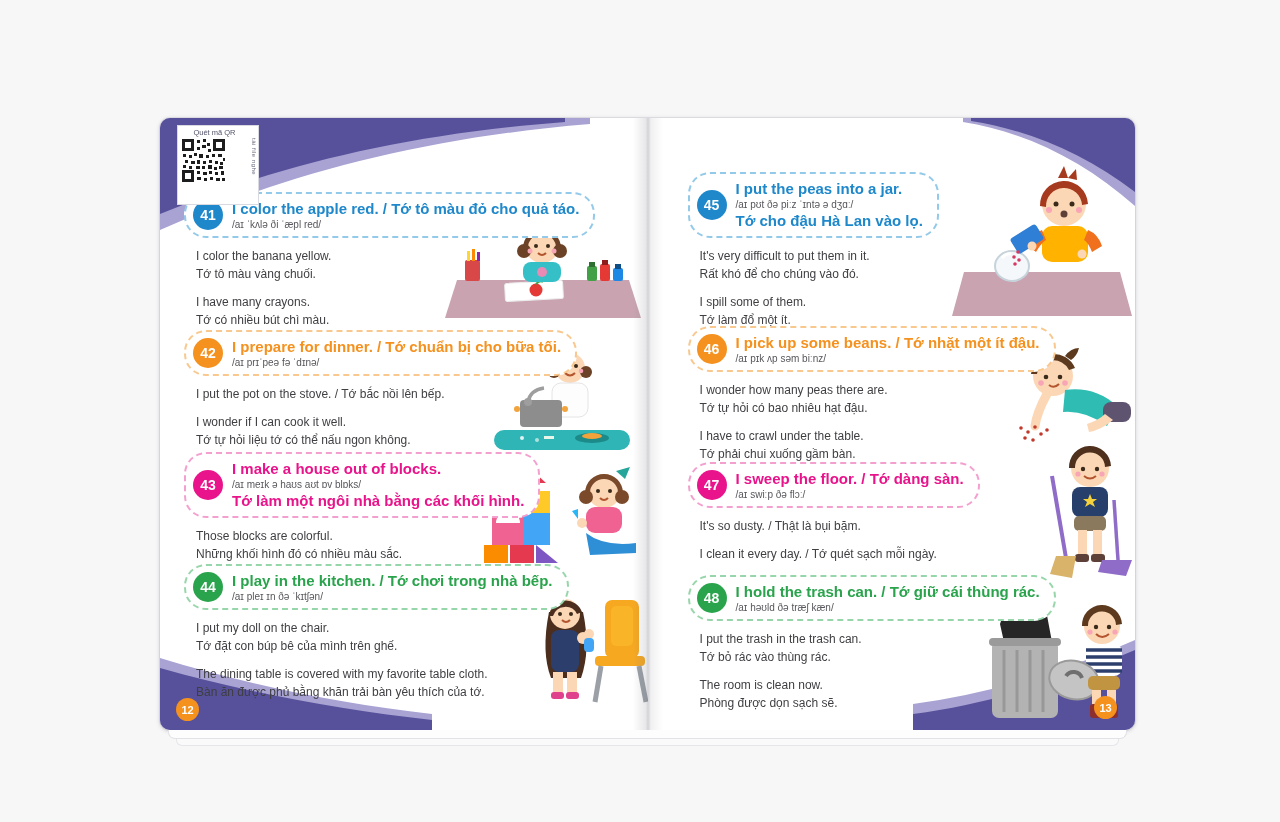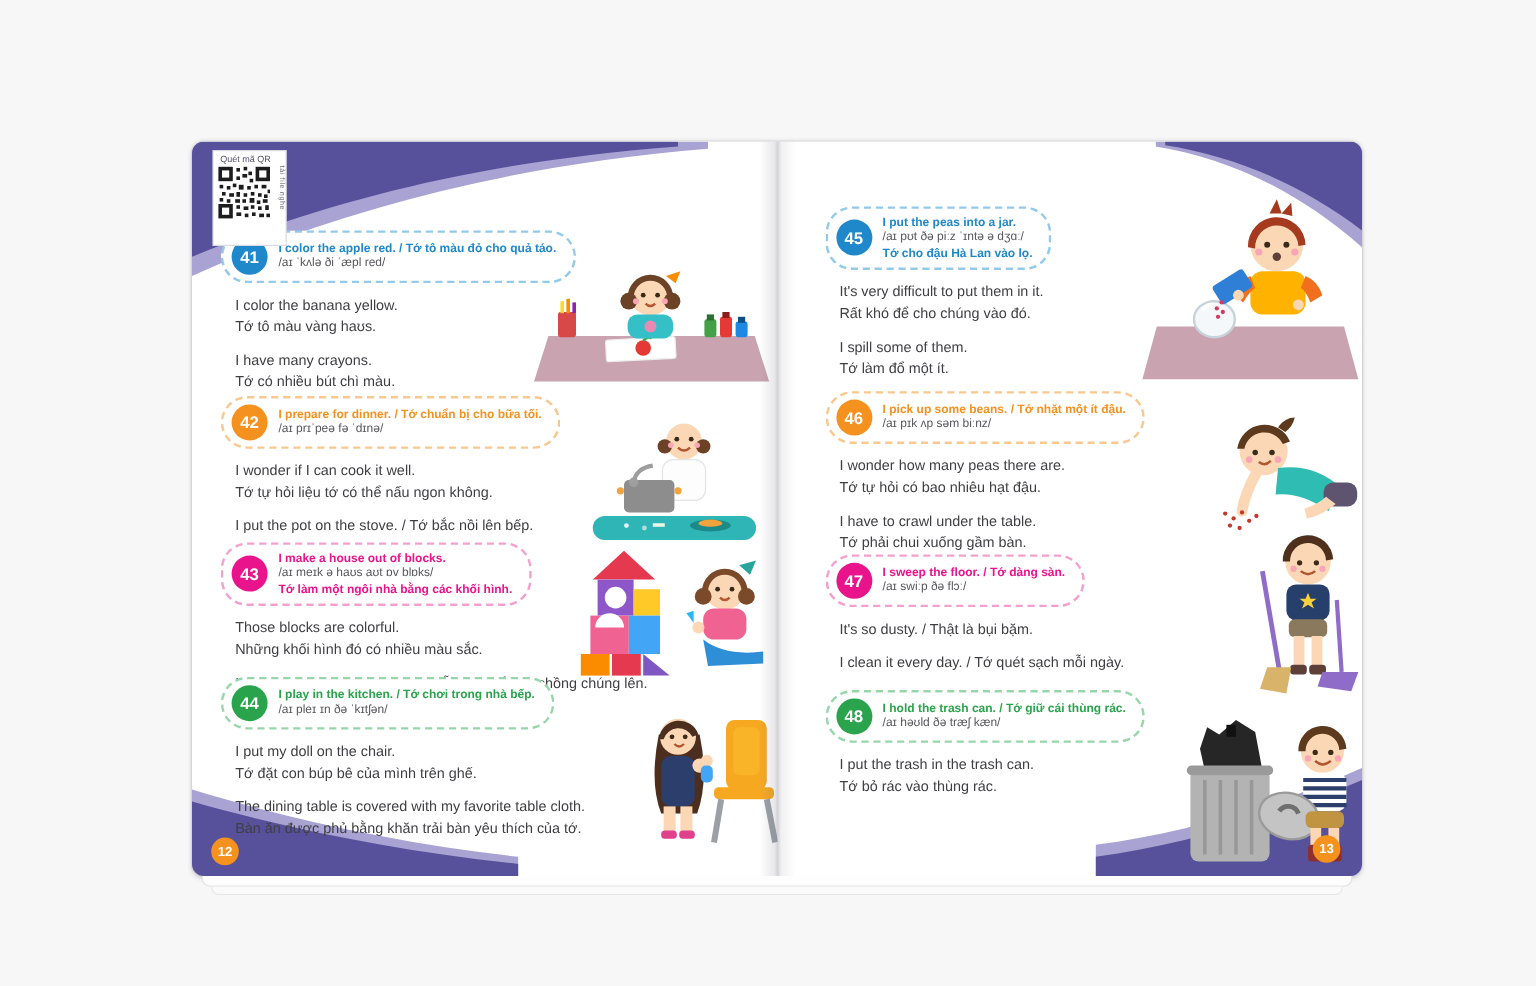--- a/index.html
+++ b/index.html
@@ -19,35 +19,35 @@
           border:1px solid #e2e2e6;border-top:none;border-radius:0 0 7px 7px;}
   .stack2{position:absolute;left:176px;top:739px;width:943px;height:7px;background:#fafafb;
           border:1px solid #e6e6ea;border-top:none;border-radius:0 0 6px 6px;}
 
   .swoosh{position:absolute;pointer-events:none;z-index:1;}
   .sw-tl{left:0;top:0;}
   .sw-tr{right:0;top:0;}
   .sw-bl{left:0;bottom:0;}
   .sw-br{right:0;bottom:0;}
 
-  .qr{position:absolute;left:18px;top:8px;width:60px;height:78px;background:#fff;z-index:5;
+  .qr{position:absolute;left:18px;top:8px;width:80px;height:78px;background:#fff;z-index:5;
       box-shadow:0 0 0 1px #d9d9e2;padding:2px 10px 2px 3px;}
   .qr-label{font-size:7.5px;color:#55556b;text-align:center;white-space:nowrap;margin-bottom:1px;}
   .qr-side{position:absolute;right:1px;top:12px;writing-mode:vertical-rl;font-size:6px;color:#6a6a7e;letter-spacing:.5px;}
 
   .entry{position:absolute;z-index:3;width:452px;}
   .t-blue{--c:#1e88cb;--cb:#93c9e9;}
   .t-orange{--c:#f5911e;--cb:#f8c88e;}
   .t-pink{--c:#e9148b;--cb:#f3a0cf;}
   .t-green{--c:#2aa44c;--cb:#97d6ab;}
   .head{display:inline-flex;align-items:center;gap:9px;padding:5px 14px 5px 7px;
         border:2px dashed var(--cb);border-radius:22px;background:#fff;}
   .badge{width:30px;height:30px;border-radius:50%;background:var(--c);color:#fff;font-weight:bold;
          font-size:14px;display:flex;align-items:center;justify-content:center;flex:0 0 30px;}
-  .title,.title-vi{font-size:10px;font-weight:bold;color:var(--c);line-height:1.3;white-space:nowrap;}
+  .title,.title-vi{font-size:15px;font-weight:bold;color:var(--c);line-height:1.3;white-space:nowrap;}
   .phon{font-size:10px;color:#57575c;line-height:1.25;}
   .body{margin-top:9px;padding-left:12px;font-size:12px;color:#3f3e42;line-height:1.5;}
   .para{margin:0 0 10px;}
   .line{display:block;}
   .line:empty,.title-vi:empty,.phon:empty{display:none;}
 
   .pagenum{position:absolute;width:23px;height:23px;border-radius:50%;background:#f5921e;color:#fff;
            font-size:11px;font-weight:bold;display:flex;align-items:center;justify-content:center;z-index:5;margin-top:20px;}
   .pn-left{left:16px;top:560px;}
   .pn-right{right:18px;top:558px;}
@@ -232,45 +232,45 @@
           <div class="badge">41</div>
           <div>
             <div class="title">I color the apple red. / Tớ tô màu đỏ cho quả táo.</div>
             <div class="phon">/aɪ ˈkʌlə ði ˈæpl red/</div>
 
           </div>
         </div>
         <div class="body">
           <p class="para">
               <span class="line">I color the banana yellow.</span>
-              <span class="line">Tớ tô màu vàng haʊs.</span>
+              <span class="line">Tớ tô màu vàng chuối.</span>
             </p>
           <p class="para">
               <span class="line">I have many crayons.</span>
               <span class="line">Tớ có nhiều bút chì màu.</span>
             </p>
         </div>
       </div>
 
       <div class="entry t-orange" style="left:24px;top:212px">
         <div class="head">
           <div class="badge">42</div>
           <div>
             <div class="title">I prepare for dinner. / Tớ chuẩn bị cho bữa tối.</div>
             <div class="phon">/aɪ prɪˈpeə fə ˈdɪnə/</div>
 
           </div>
         </div>
         <div class="body">
           <p class="para">
+              <span class="line">I put the pot on the stove. / Tớ bắc nồi lên bếp.</span>
+            </p>
+          <p class="para">
               <span class="line">I wonder if I can cook it well.</span>
               <span class="line">Tớ tự hỏi liệu tớ có thể nấu ngon không.</span>
-            </p>
-          <p class="para">
-              <span class="line">I put the pot on the stove. / Tớ bắc nồi lên bếp.</span>
             </p>
         </div>
       </div>
 
       <div class="entry t-pink" style="left:24px;top:334px">
         <div class="head">
           <div class="badge">43</div>
           <div>
             <div class="title">I make a house out of blocks.</div>
             <div class="phon">/aɪ meɪk ə haʊs aʊt ɒv blɒks/</div>
@@ -494,20 +494,24 @@
             <div class="title">I hold the trash can. / Tớ giữ cái thùng rác.</div>
             <div class="phon">/aɪ həʊld ðə træʃ kæn/</div>
 
           </div>
         </div>
         <div class="body">
           <p class="para">
               <span class="line">I put the trash in the trash can.</span>
               <span class="line">Tớ bỏ rác vào thùng rác.</span>
             </p>
+          <p class="para">
+              <span class="line">The room is clean now.</span>
+              <span class="line">Phòng được dọn sạch sẽ.</span>
+            </p>
         </div>
       </div>
 
       <div class="pagenum pn-right">13</div>
     </div>
 
     <div class="spine"></div>
   </div>
 
   <div class="stack1"></div>

